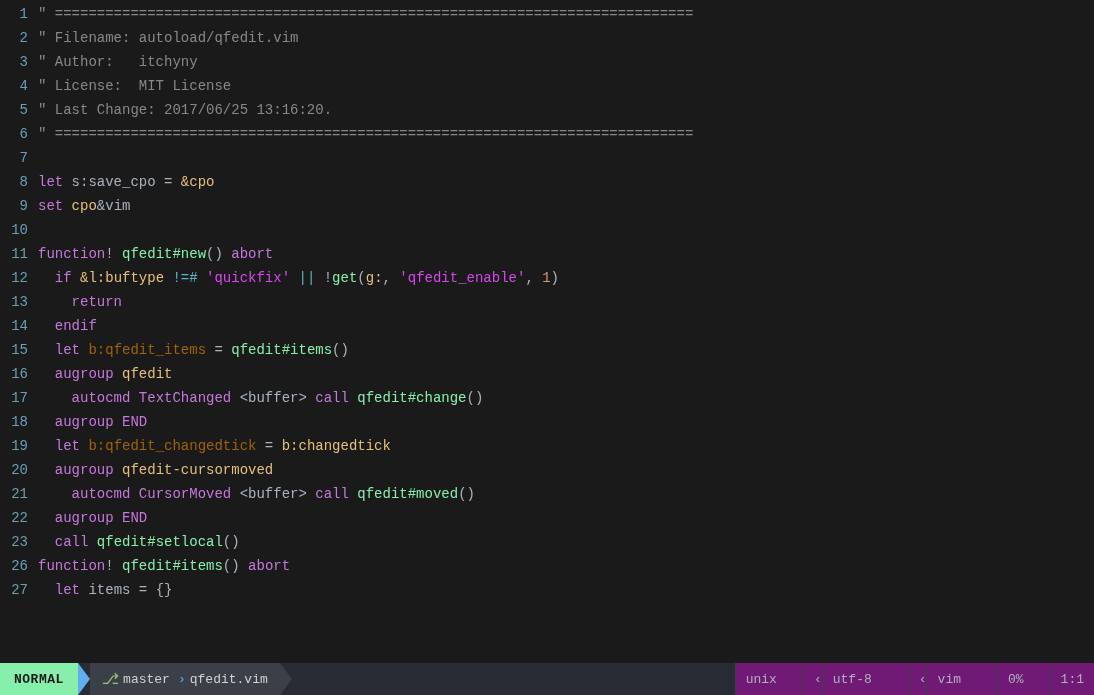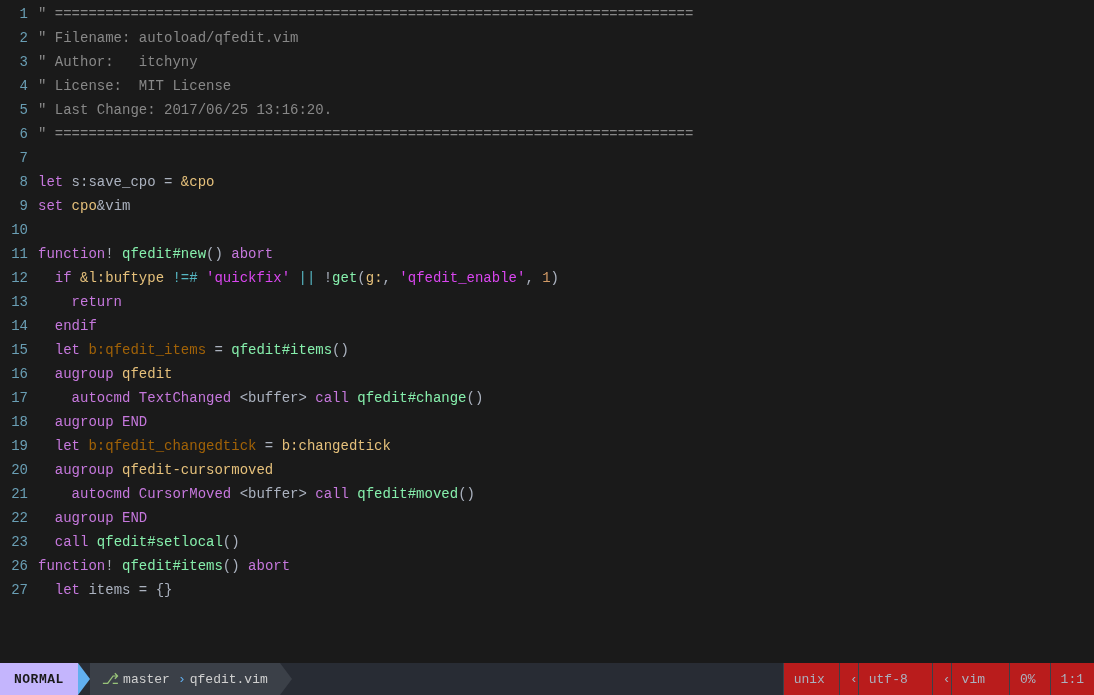--- a/index.html
+++ b/index.html
@@ -63,21 +63,21 @@
 
     
     #statusbar {
       height: 32px;
       display: flex;
       align-items: center;
       background: #282c34;
       font-size: 13px;
     }
     .status-mode {
-      background: #c4b5fd;
+      background: #86efac;
       color: #1a1a1a;
       font-weight: bold;
       padding: 0 14px;
       height: 32px;
       display: flex;
       align-items: center;
       letter-spacing: 0.5px;
     }
     .status-git {
       background: #3b4048;
@@ -91,22 +91,22 @@
     .status-git .branch-icon {
       color: #98c379;
       font-size: 15px;
     }
     .status-right {
       margin-left: auto;
       display: flex;
       align-items: center;
       height: 32px;
       color: #abb2bf;
-      background: #b91c1c;
-      gap: 4px;
+      background: #701a75;
+      gap: 16px;
     }
     .status-right span {
       padding: 0 10px;
       height: 32px;
       display: flex;
       align-items: center;
       border-left: 1px solid #3b4048;
     }
     .arrow-right {
       width: 0;

